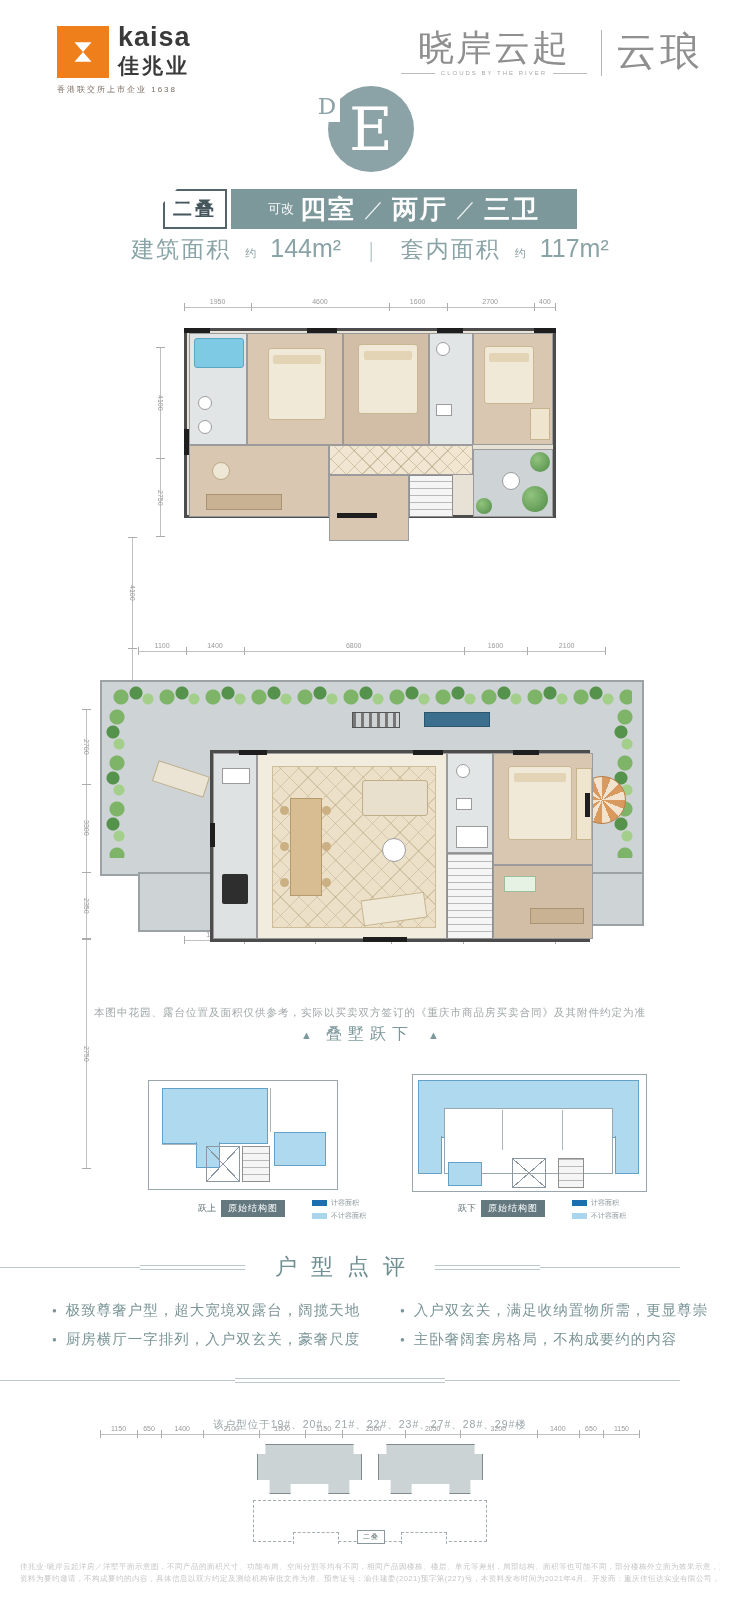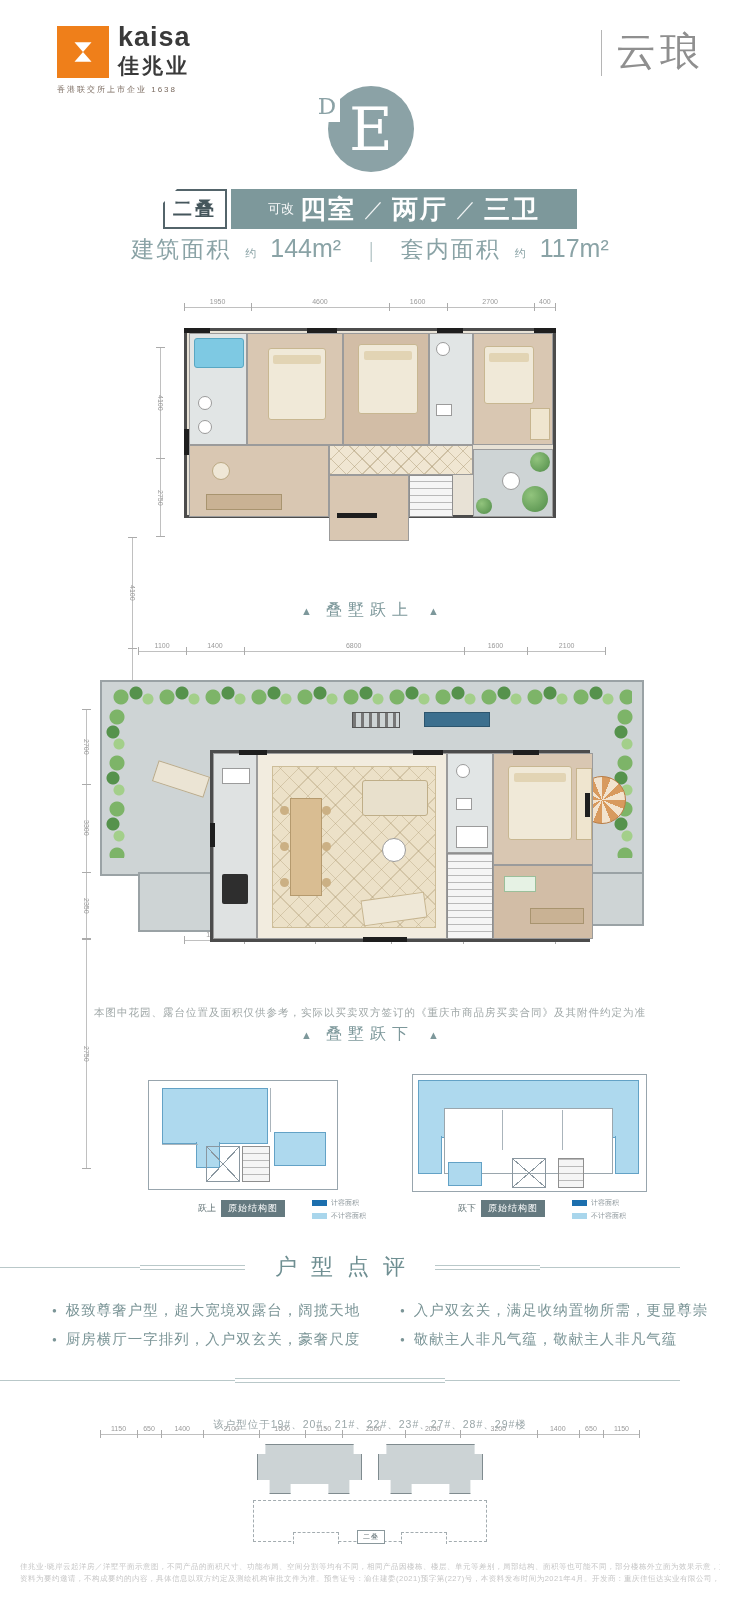--- a/index.html
+++ b/index.html
@@ -134,20 +134,24 @@
     <svg width="34" height="34" viewBox="0 0 52 52">
       <polygon points="13,11 39,11 26,26" fill="#ffffff"></polygon>
       <polygon points="13,41 39,41 26,26" fill="#ffffff"></polygon>
     </svg>
   </div>
   <div class="abs brand-en">kaisa</div>
   <div class="abs brand-cn">佳兆业</div>
   <div class="abs logo-tagline">香港联交所上市企业 1638</div>
 
   <div class="abs proj">
+    <div class="proj-name-wrap">
+      <div class="proj-name">晓岸云起</div>
+      <div class="proj-sub">CLOUDS BY THE RIVER</div>
+    </div>
     <div class="proj-div"></div>
     <div class="proj-series">云琅</div>
   </div>
 
   <div class="abs e-circle">E</div>
   <div class="abs d-tile">D</div>
 
   <div class="abs spec-tag">二叠</div>
   <div class="abs spec-bar">
     <span class="spec-prefix">可改</span>
@@ -230,23 +234,20 @@
     </div>
     <div class="dimrow abs" style="left:44px;top:246px;width:372px;">
         <span class="dim-h" style="flex-grow: 1850;">1850</span>
         <span class="dim-h" style="flex-grow: 2300;">2300</span>
         <span class="dim-h" style="flex-grow: 2500;">2500</span>
         <span class="dim-h" style="flex-grow: 2350;">2350</span>
         <span class="dim-h" style="flex-grow: 3200;">3200</span>
       </div>
   </div>
 
-  <div class="abs caption" style="top:600px;">
-    <span class="tri">▲</span><span>叠墅跃上</span><span class="tri">▲</span>
-  </div>
 
   <div class="abs" style="left:80px;top:636px;width:580px;height:340px;">
     <div class="dimrow abs" style="left:58px;top:6px;width:468px;">
         <span class="dim-h" style="flex-grow: 1100;">1100</span>
         <span class="dim-h" style="flex-grow: 1400;">1400</span>
         <span class="dim-h" style="flex-grow: 6800;">6800</span>
         <span class="dim-h" style="flex-grow: 1600;">1600</span>
         <span class="dim-h" style="flex-grow: 2100;">2100</span>
       </div>
     <div class="dimcol abs" style="left:0px;top:60px;height:230px;">
@@ -395,21 +396,21 @@
     <div class="dbl"></div>
     <div class="line"></div>
   </div>
   <div class="bullets" style="top:1296px;">
     <div class="col">
         <span class="bullet">极致尊奢户型，超大宽境双露台，阔揽天地</span>
         <span class="bullet">厨房横厅一字排列，入户双玄关，豪奢尺度</span>
       </div>
     <div class="col">
         <span class="bullet">入户双玄关，满足收纳置物所需，更显尊崇</span>
-        <span class="bullet">敬献主人非凡气蕴，敬献主人非凡气蕴</span>
+        <span class="bullet">主卧奢阔套房格局，不构成要约的内容</span>
       </div>
   </div>
 
   <div class="sec-title" style="top:1378px;">
     <div class="line"></div>
     <div class="dbl"></div>
     <div class="dbl"></div>
     <div class="line"></div>
   </div>
   <div class="abs small-note" style="top:1418px;color:#9aa6a8;">该户型位于19#、20#、21#、22#、23#、27#、28#、29#楼</div>

